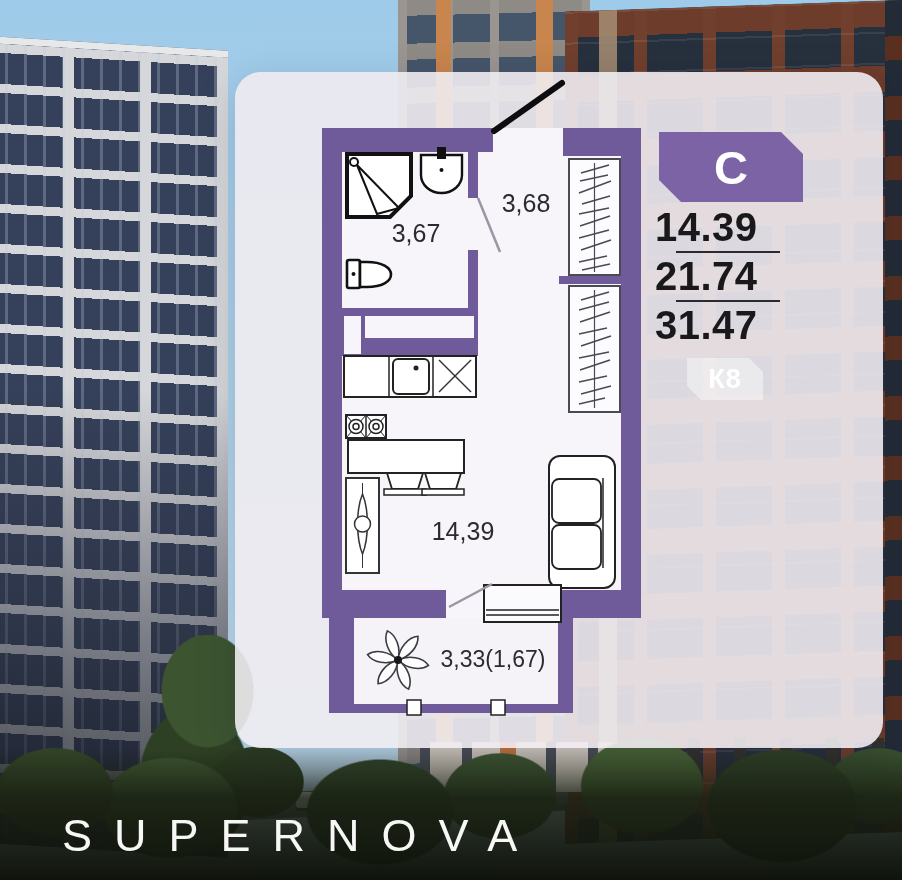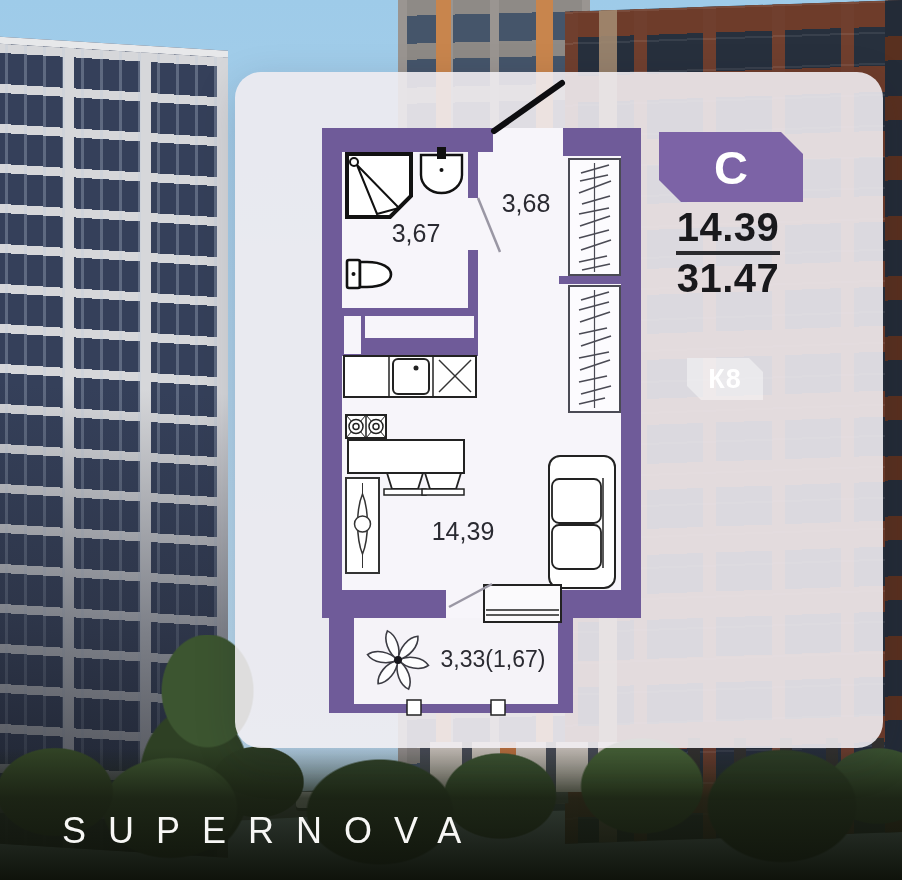--- a/index.html
+++ b/index.html
@@ -64,36 +64,36 @@
       radial-gradient(75px 58px at 258px 52px, #2c3d22 0 60%, rgba(0,0,0,0) 62%),
       radial-gradient(120px 86px at 380px 82px,#33482a 0 60%, rgba(0,0,0,0) 62%),
       radial-gradient(92px 70px at 500px 66px, #3f5a33 0 60%, rgba(0,0,0,0) 62%),
       radial-gradient(100px 78px at 642px 56px,#486636 0 60%, rgba(0,0,0,0) 62%),
       radial-gradient(122px 92px at 782px 76px,#2f4226 0 60%, rgba(0,0,0,0) 62%),
       radial-gradient(82px 62px at 878px 56px, #3a5230 0 60%, rgba(0,0,0,0) 62%);}
   .ground-shade{position:absolute;left:0;right:0;bottom:0;height:132px;
     background:linear-gradient(180deg, rgba(20,26,16,0) 0, rgba(24,30,18,.85) 38%, #0f130b 100%);}
   .logo{
     position:absolute;left:62px;top:810px;
-    color:#f7f7f5;font-size:36px;font-weight:400;letter-spacing:22px;white-space:nowrap;
+    color:#f7f7f5;font-size:45px;font-weight:400;letter-spacing:22px;white-space:nowrap;
   }
   
   .card{
     position:absolute;left:235px;top:72px;width:648px;height:676px;border-radius:26px;
     background:rgba(239,236,241,.90);
     box-shadow:0 12px 42px rgba(28,22,44,.18);
   }
   .plan{position:absolute;left:86px;top:54px;width:330px;height:600px;overflow:visible;}
   .type-badge{
     position:absolute;left:424px;top:60px;width:144px;height:70px;background:#7c63a6;
     clip-path:polygon(0 0,122px 0,144px 22px,144px 100%,22px 100%,0 48px);
     display:flex;align-items:center;justify-content:center;
     color:#fff;font-size:47px;font-weight:bold;
   }
-  .areas{position:absolute;left:420px;top:132px;width:146px;text-align:center;color:#19191c;}
+  .areas{position:absolute;left:420px;top:132px;width:146px;text-align:left;color:#19191c;}
   .area-value{font-size:40px;line-height:47px;font-weight:bold;letter-spacing:.5px;}
   .area-sep{height:2px;width:104px;margin:0 auto;background:#2b2b2e;}
   .k8-badge{
     position:absolute;left:452px;top:286px;width:76px;height:42px;
     background:rgba(255,255,255,.42);
     clip-path:polygon(0 0,62px 0,76px 14px,76px 100%,14px 100%,0 28px);
     display:flex;align-items:center;justify-content:center;
     color:#fff;font-size:27px;font-weight:bold;letter-spacing:1px;
   }
   .plan text{font-family:"Liberation Sans",sans-serif;font-size:25px;font-weight:500;fill:#2a2a31;}
@@ -286,20 +286,21 @@
       <text x="205" y="86" text-anchor="middle">3,68</text>
       <text x="142" y="414" text-anchor="middle">14,39</text>
       <text x="172" y="541" text-anchor="middle" class="small">3,33(1,67)</text>
     </svg>
 
     <div class="type-badge">С</div>
 
     <div class="areas">
       <div class="area-value">14.39</div>
       <div class="area-sep"></div>
+      <div class="area-value">21.74</div>
       <div class="area-sep"></div>
       <div class="area-value">31.47</div>
     </div>
 
     <div class="k8-badge">К8</div>
   </div>
 
 </div>
 
 </body></html>

